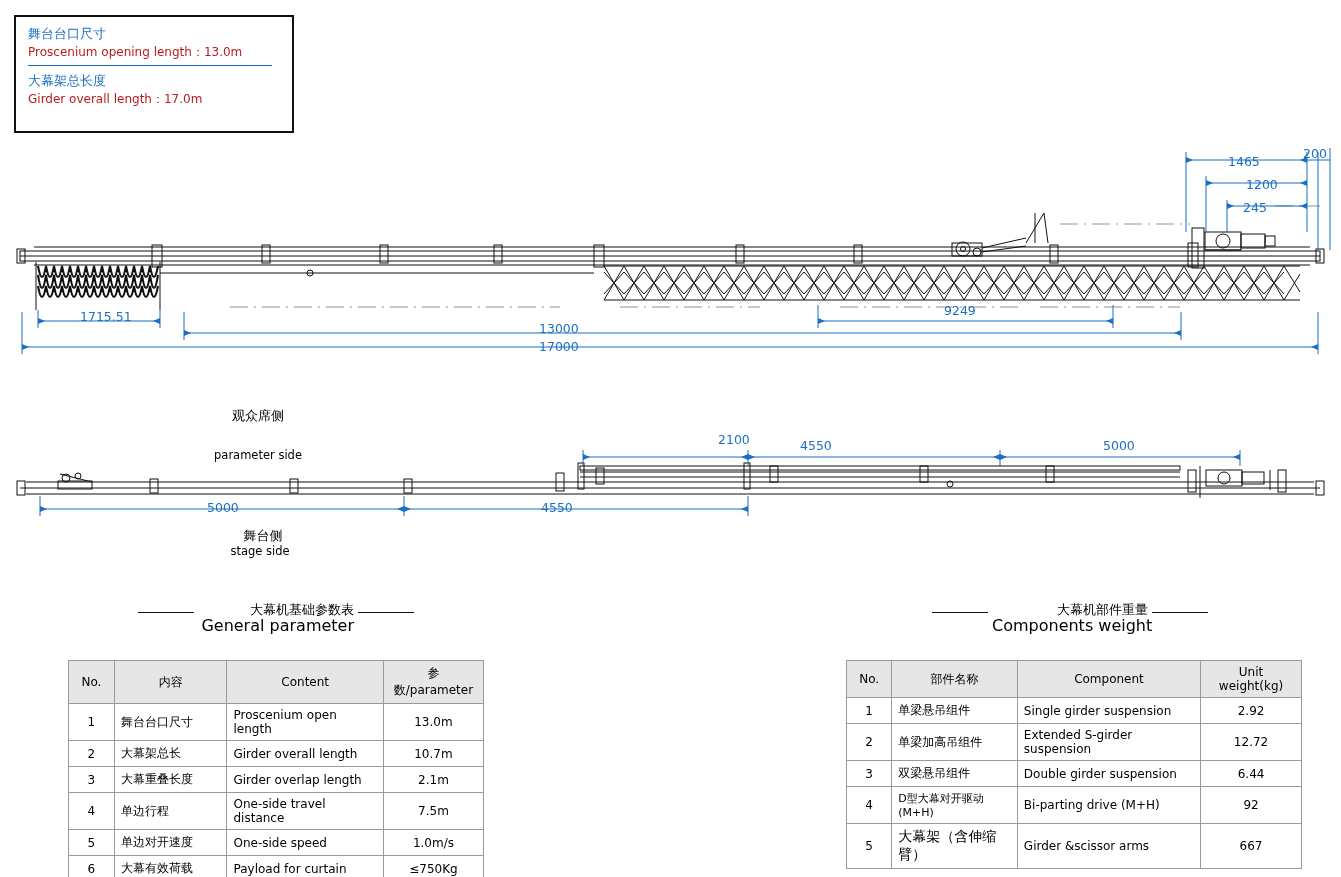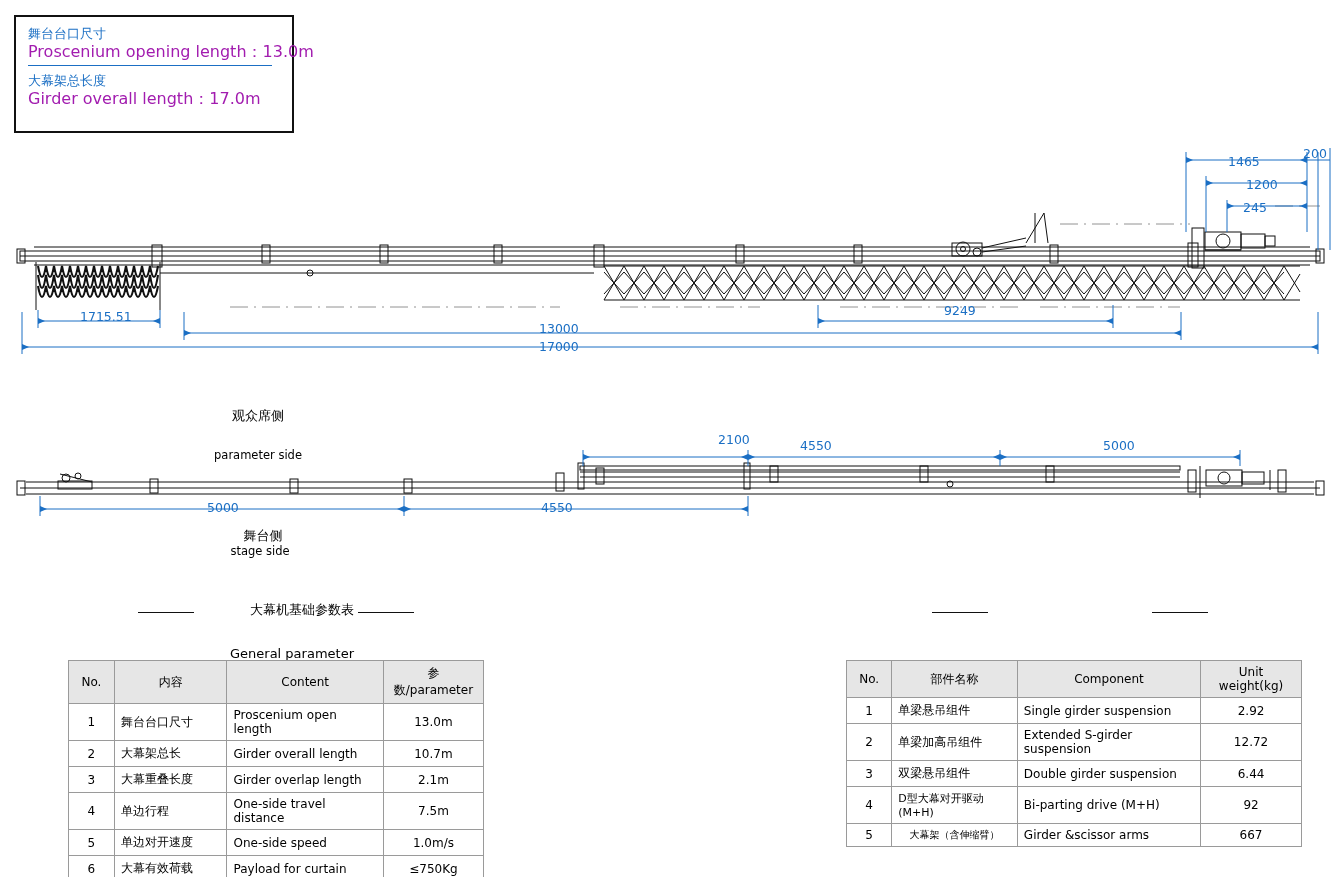--- a/index.html
+++ b/index.html
@@ -30,22 +30,22 @@
     box-sizing: border-box;
     padding: 8px 12px;
   }
   .info-line-cn {
     color: #1b6fc4;
     font-size: 13px;
     line-height: 18px;
     white-space: nowrap;
   }
   .info-line-en {
-    color: #a21caf;
-    font-size: 16px;
+    color: #b91c1c;
+    font-size: 12px;
     line-height: 18px;
     white-space: nowrap;
   }
   .info-sep {
     border-top: 1px solid #1b6fc4;
     margin: 4px 0 6px 0;
     width: 244px;
   }
   
   .dim {
@@ -68,21 +68,21 @@
     white-space: nowrap;
     text-align: center;
   }
   
   .tbl-title {
     position: absolute;
     text-align: right;
     white-space: nowrap;
   }
   .tbl-title .cn { font-size: 13px; display:block; line-height: 16px;}
-  .tbl-title .en { font-size: 13px; display:block; line-height: 15px; margin-top: 28px;}
+  .tbl-title .en { font-size: 16px; display:block; line-height: 15px;}
   .title-rule {
     position: absolute;
     border-top: 1px solid #111;
     height: 0;
   }
   table.param {
     position: absolute;
     border-collapse: collapse;
     font-size: 12px;
     background: #fff;
@@ -320,20 +320,24 @@
   <div class="label-cn" style="left:235px; top:527px; width:56px;">舞台侧</div>
   <div class="label-en" style="left:222px; top:544px; width:76px;">stage side</div>
 
   <div class="tbl-title" style="left:198px; top:602px; width:156px;">
     <span class="cn">大幕机基础参数表</span>
     <span class="en">General parameter</span>
   </div>
   <div class="title-rule" style="left:138px; top:612px; width:56px;"></div>
   <div class="title-rule" style="left:358px; top:612px; width:56px;"></div>
 
+  <div class="tbl-title" style="left:992px; top:602px; width:156px;">
+    <span class="cn">大幕机部件重量</span>
+    <span class="en">Components weight</span>
+  </div>
   <div class="title-rule" style="left:932px; top:612px; width:56px;"></div>
   <div class="title-rule" style="left:1152px; top:612px; width:56px;"></div>
 
   <table class="param" style="left:68px; top:660px; width:416px;">
     <thead>
       <tr>
         <th style="width:44px;">No.</th>
         <th style="width:108px;">内容</th>
         <th style="width:150px;">Content</th>
         <th style="width:96px;">参数/parameter</th>
@@ -409,20 +413,20 @@
         <td class="c">6.44</td>
       </tr>
       <tr>
         <td class="c">4</td>
         <td class="l" style="font-size:11px;">D型大幕对开驱动(M+H)</td>
         <td class="l">Bi-parting drive (M+H)</td>
         <td class="c">92</td>
       </tr>
       <tr>
         <td class="c">5</td>
-        <td class="l" style="font-size:10px;text-align:center;">大幕架（含伸缩臂）</td>
+        <td class="l" style="font-size:14px;">大幕架（含伸缩臂）</td>
         <td class="l">Girder &amp;scissor arms</td>
         <td class="c">667</td>
       </tr>
     </tbody>
   </table>
 
 </div>
 
 </body></html>

